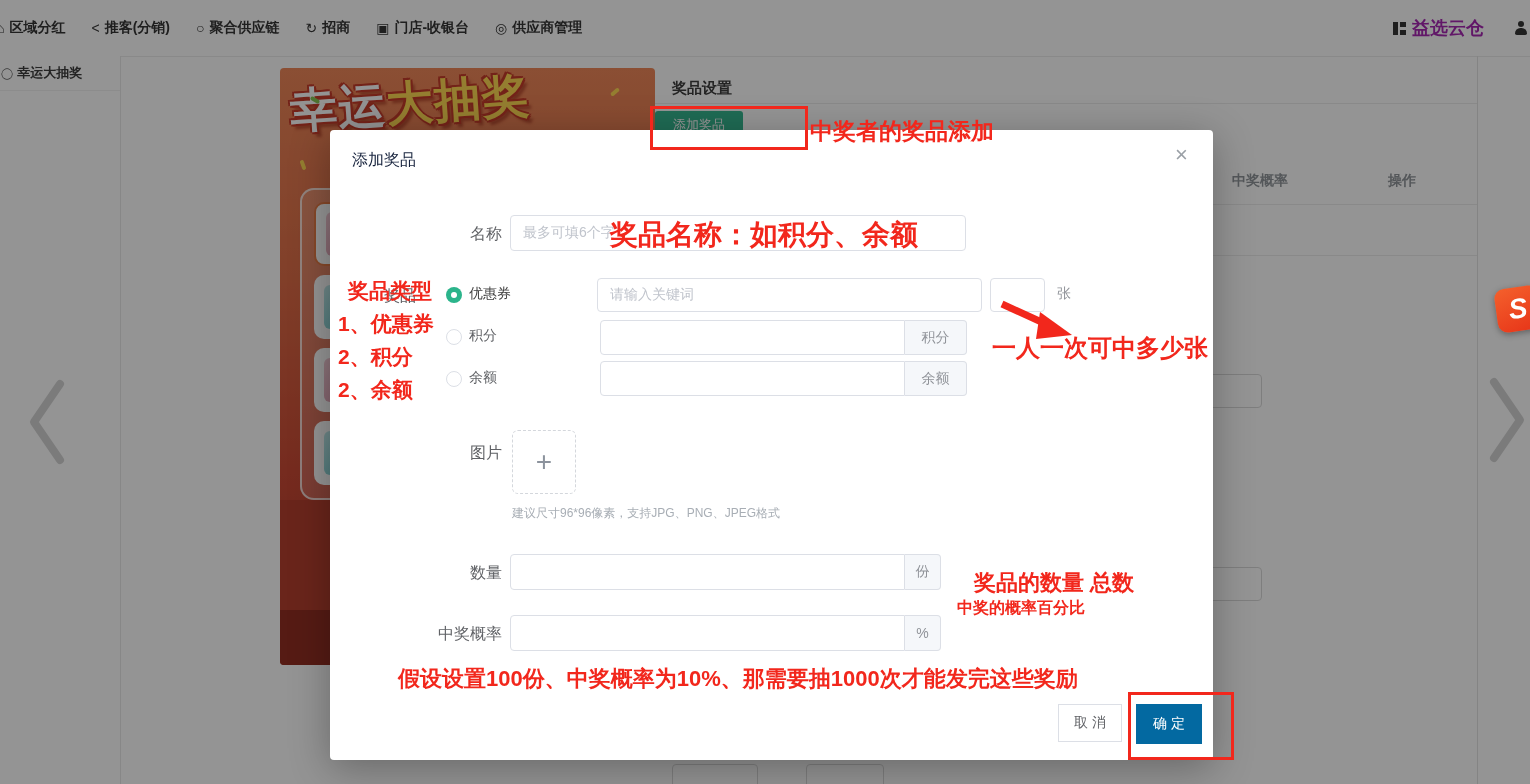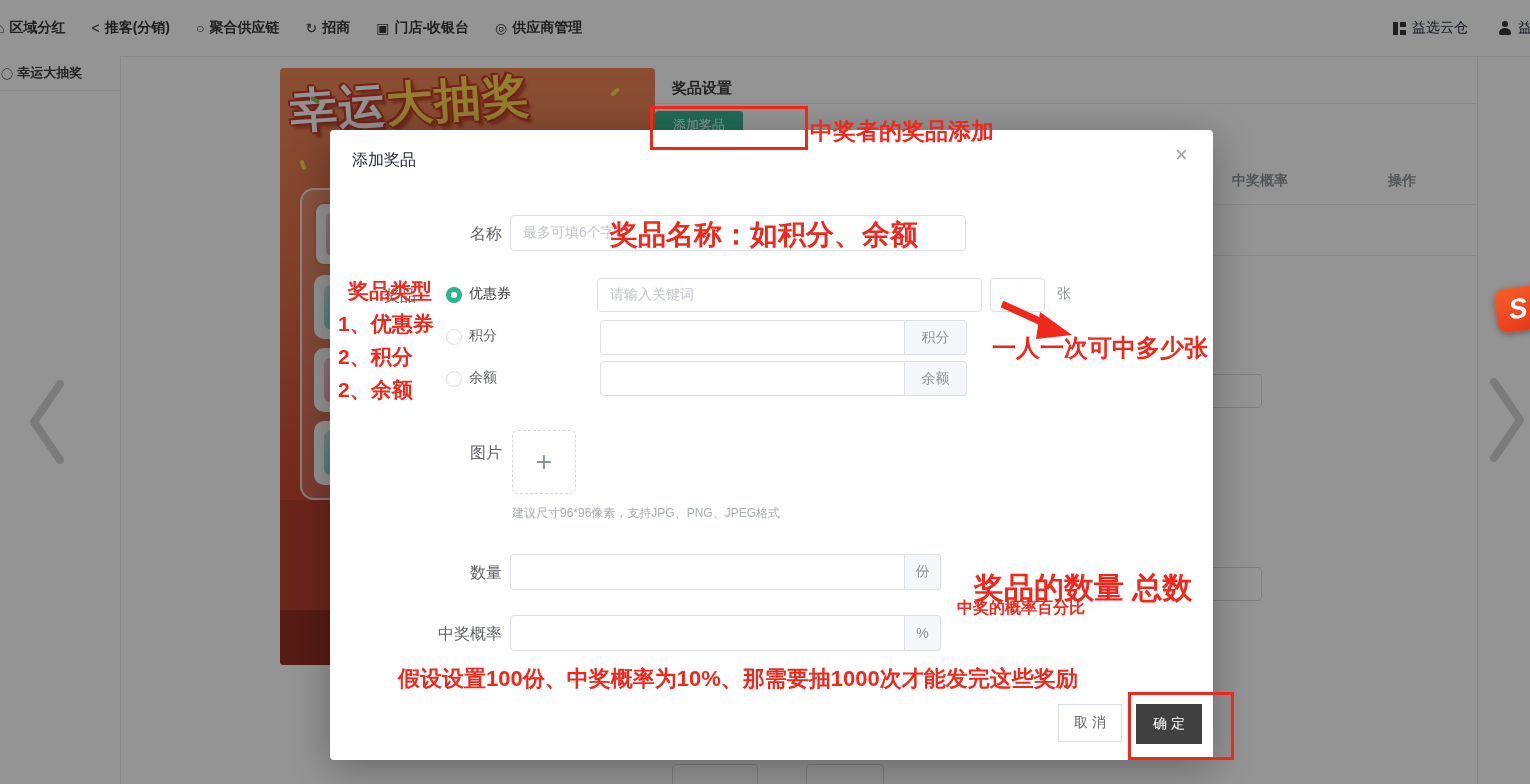--- a/index.html
+++ b/index.html
@@ -5,21 +5,21 @@
   html,body{margin:0;padding:0}
   body{width:1530px;height:784px;position:relative;overflow:hidden;background:#fff;
        font-family:"Liberation Sans","DejaVu Sans",sans-serif;-webkit-font-smoothing:antialiased}
   
   #topbar{position:absolute;left:0;top:0;width:1530px;height:56px;background:#fff;border-bottom:1px solid #ececec;z-index:1}
   #topnav{position:absolute;left:2px;top:0;height:56px;display:flex;align-items:center;gap:26px;white-space:nowrap}
   .nav-item{display:flex;align-items:center;font-size:14px;font-weight:bold;color:#2b2b2b;cursor:pointer}
   .nav-item .ticon{font-weight:normal;font-size:14px;margin-right:5px;color:#2b2b2b}
   .nav-item:first-child .ticon{margin-left:-6px}
   #tb-right{position:absolute;left:1393px;top:0;height:56px;display:flex;align-items:center;gap:30px;white-space:nowrap}
-  .tb-r{display:flex;align-items:center;font-size:14px;font-weight:normal;color:#0f172a}
+  .tb-r{display:flex;align-items:center;font-size:18px;font-weight:bold;color:#a21caf}
   .grid-icon{width:13px;height:13px;position:relative;display:inline-block;margin-right:6px}
   .grid-icon::before{content:"";position:absolute;left:0;top:0;width:5px;height:13px;background:#2b2b2b}
   .grid-icon::after{content:"";position:absolute;right:0;top:0;width:6px;height:5px;background:#2b2b2b;box-shadow:0 8px 0 #2b2b2b}
   .user-icon{width:14px;height:14px;position:relative;display:inline-block;margin-right:6px}
   .user-icon::before{content:"";position:absolute;left:4px;top:0;width:6px;height:6px;border-radius:50%;background:#2b2b2b}
   .user-icon::after{content:"";position:absolute;left:1px;top:7px;width:12px;height:7px;border-radius:6px 6px 2px 2px;background:#2b2b2b}
 
   #sidebar{position:absolute;left:0;top:56px;width:120px;bottom:0;background:#fff;border-right:1px solid #e7e7e7;z-index:1}
   .side-item{display:flex;align-items:center;height:34px;padding-left:6px;font-size:13px;font-weight:bold;color:#333;border-bottom:1px solid #f0f0f0;cursor:pointer}
   .side-item .sicon{font-weight:normal;font-size:11px;color:#555;margin-right:4px;margin-left:-5px}
@@ -77,38 +77,38 @@
   .radio.sel::after{content:"";position:absolute;left:5px;top:5px;width:6px;height:6px;border-radius:50%;background:#fff}
   .radio.un{border:1px solid #dcdfe6;background:#fff}
   .rlabel{position:absolute;font-size:14px;color:#606266}
   .rlabel.sel{color:#404040}
   #upload{position:absolute;left:182px;top:300px;width:64px;height:64px;border:1px dashed #d4d7dc;border-radius:6px;
           display:flex;align-items:center;justify-content:center;cursor:pointer}
   #upload span{font-size:28px;color:#8c939d;font-weight:normal}
   .m-hint{position:absolute;left:182px;top:375px;font-size:12px;color:#a8aeb5}
   .m-btn{position:absolute;border-radius:0;font-size:14px;display:flex;align-items:center;justify-content:center;cursor:pointer}
   #btn-cancel{left:728px;top:574px;width:64px;height:38px;border:1px solid #dcdfe6;background:#fff;color:#606266}
-  #btn-ok{left:806px;top:574px;width:66px;height:40px;background:#404040;color:#fff}
+  #btn-ok{left:806px;top:574px;width:66px;height:40px;background:#0369a1;color:#fff}
 
   
   #s-badge{position:absolute;left:1496px;top:287px;width:44px;height:44px;border-radius:10px;transform:rotate(-8deg);
            background:linear-gradient(160deg,#f4602c,#e73418);color:#fff;font-weight:bold;font-style:italic;font-size:28px;
            display:flex;align-items:center;justify-content:center;z-index:15;box-shadow:0 2px 6px rgba(0,0,0,.35)}
 
   
   .ann{position:absolute;color:#f2271c;font-weight:bold;z-index:20;white-space:nowrap}
   .ann-rect{position:absolute;border:3px solid #f2271c;z-index:20}
   #a-rect1{left:650px;top:106px;width:152px;height:38px}
   #a-t1{left:810px;top:116px;font-size:23px}
   #a-t2{left:610px;top:216px;font-size:28px}
   #a-type{left:338px;top:274px;font-size:21px;line-height:33px}
   #a-type div:first-child{padding-left:10px}
   #a-arrow{position:absolute;left:996px;top:298px;z-index:20}
   #a-t3{left:992px;top:332px;font-size:24px}
-  #a-t4{left:974px;top:568px;font-size:30px}
+  #a-t4{left:974px;top:568px;font-size:22px}
   #a-t5{left:957px;top:598px;font-size:16px}
   #a-t6{left:398px;top:664px;font-size:22px}
   #a-rect2{left:1128px;top:692px;width:100px;height:62px}
 </style>
 </head>
 <body>
 
 <div id="topbar">
   <div id="topnav">
     <div class="nav-item">

